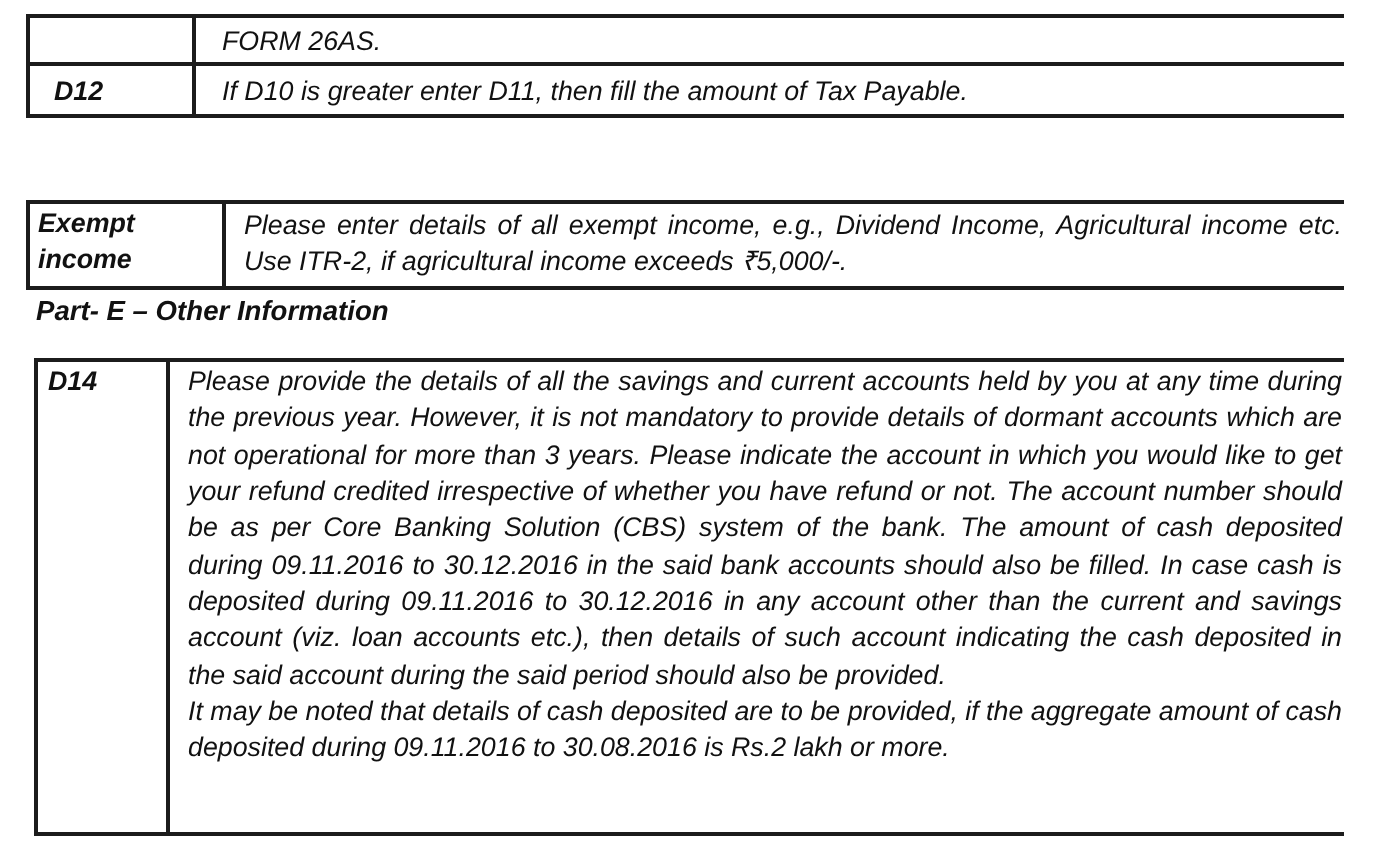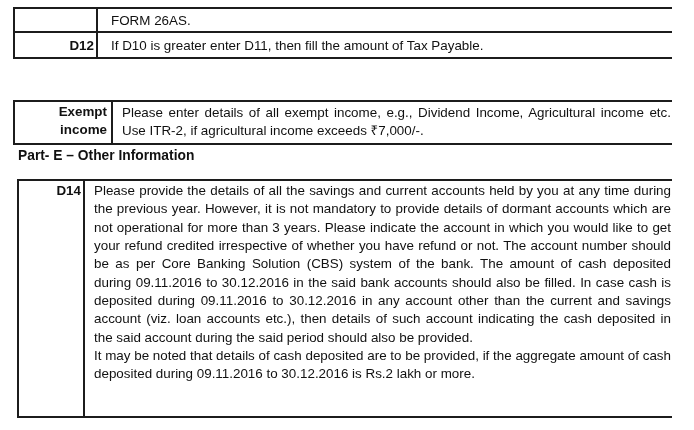--- a/index.html
+++ b/index.html
@@ -12,34 +12,34 @@
     height: 430px;
     font-family: "Liberation Sans", sans-serif;
     color: #111111;
   }
   .page {
     position: relative;
     width: 672px;
     height: 430px;
     background: #ffffff;
     overflow: hidden;
+    font-style: italic;
   }
   table.doc-table {
     position: absolute;
     border-collapse: collapse;
     table-layout: fixed;
   }
   table.doc-table td {
     border: 2px solid #1c1c1c;
     font-size: 13.4px;
     overflow: hidden;
   }
   td.code-cell {
     font-weight: bold;
-    text-align: right;
   }
   
   .t1 { left: 13px; top: 7px; width: 669px; }
   .t1 td.code-cell { width: 67px; padding: 1px 2px 1px 12px; vertical-align: middle; }
   .t1 td.text-cell { padding: 1px 6px 1px 13px; vertical-align: middle; }
   .t1 tr.r0 { height: 24px; }
   .t1 tr.r1 { height: 26px; }
   .t1 tr.r2 { height: 24px; }
   
   .t2 { left: 13px; top: 100px; width: 669px; height: 43px; }
@@ -76,32 +76,32 @@
         <td class="code-cell">D12</td>
         <td class="text-cell">If D10 is greater enter D11, then fill the amount of Tax Payable.</td>
       </tr>
     </tbody>
   </table>
 
   <table class="doc-table t2">
     <tbody>
       <tr>
         <td class="code-cell">Exempt income</td>
-        <td class="text-cell">Please enter details of all exempt income, e.g., Dividend Income, Agricultural income etc. Use ITR-2, if agricultural income exceeds ₹7,000/-.</td>
+        <td class="text-cell">Please enter details of all exempt income, e.g., Dividend Income, Agricultural income etc. Use ITR-2, if agricultural income exceeds ₹5,000/-.</td>
       </tr>
     </tbody>
   </table>
 
   <div class="part-heading">Part- E – Other Information</div>
 
   <table class="doc-table t3">
     <tbody>
       <tr>
         <td class="code-cell">D14</td>
         <td class="text-cell">
           <p>Please provide the details of all the savings and current accounts held by you at any time during the previous year. However, it is not mandatory to provide details of dormant accounts which are not operational for more than 3 years. Please indicate the account in which you would like to get your refund credited irrespective of whether you have refund or not. The account number should be as per Core Banking Solution (CBS) system of the bank. The amount of cash deposited during 09.11.2016 to 30.12.2016 in the said bank accounts should also be filled. In case cash is deposited during 09.11.2016 to 30.12.2016 in any account other than the current and savings account (viz. loan accounts etc.), then details of such account indicating the cash deposited in the said account during the said period should also be provided.</p>
-          <p>It may be noted that details of cash deposited are to be provided, if the aggregate amount of cash deposited during 09.11.2016 to 30.12.2016 is Rs.2 lakh or more.</p>
+          <p>It may be noted that details of cash deposited are to be provided, if the aggregate amount of cash deposited during 09.11.2016 to 30.08.2016 is Rs.2 lakh or more.</p>
         </td>
       </tr>
     </tbody>
   </table>
 
 </div>
 
 </body></html>

